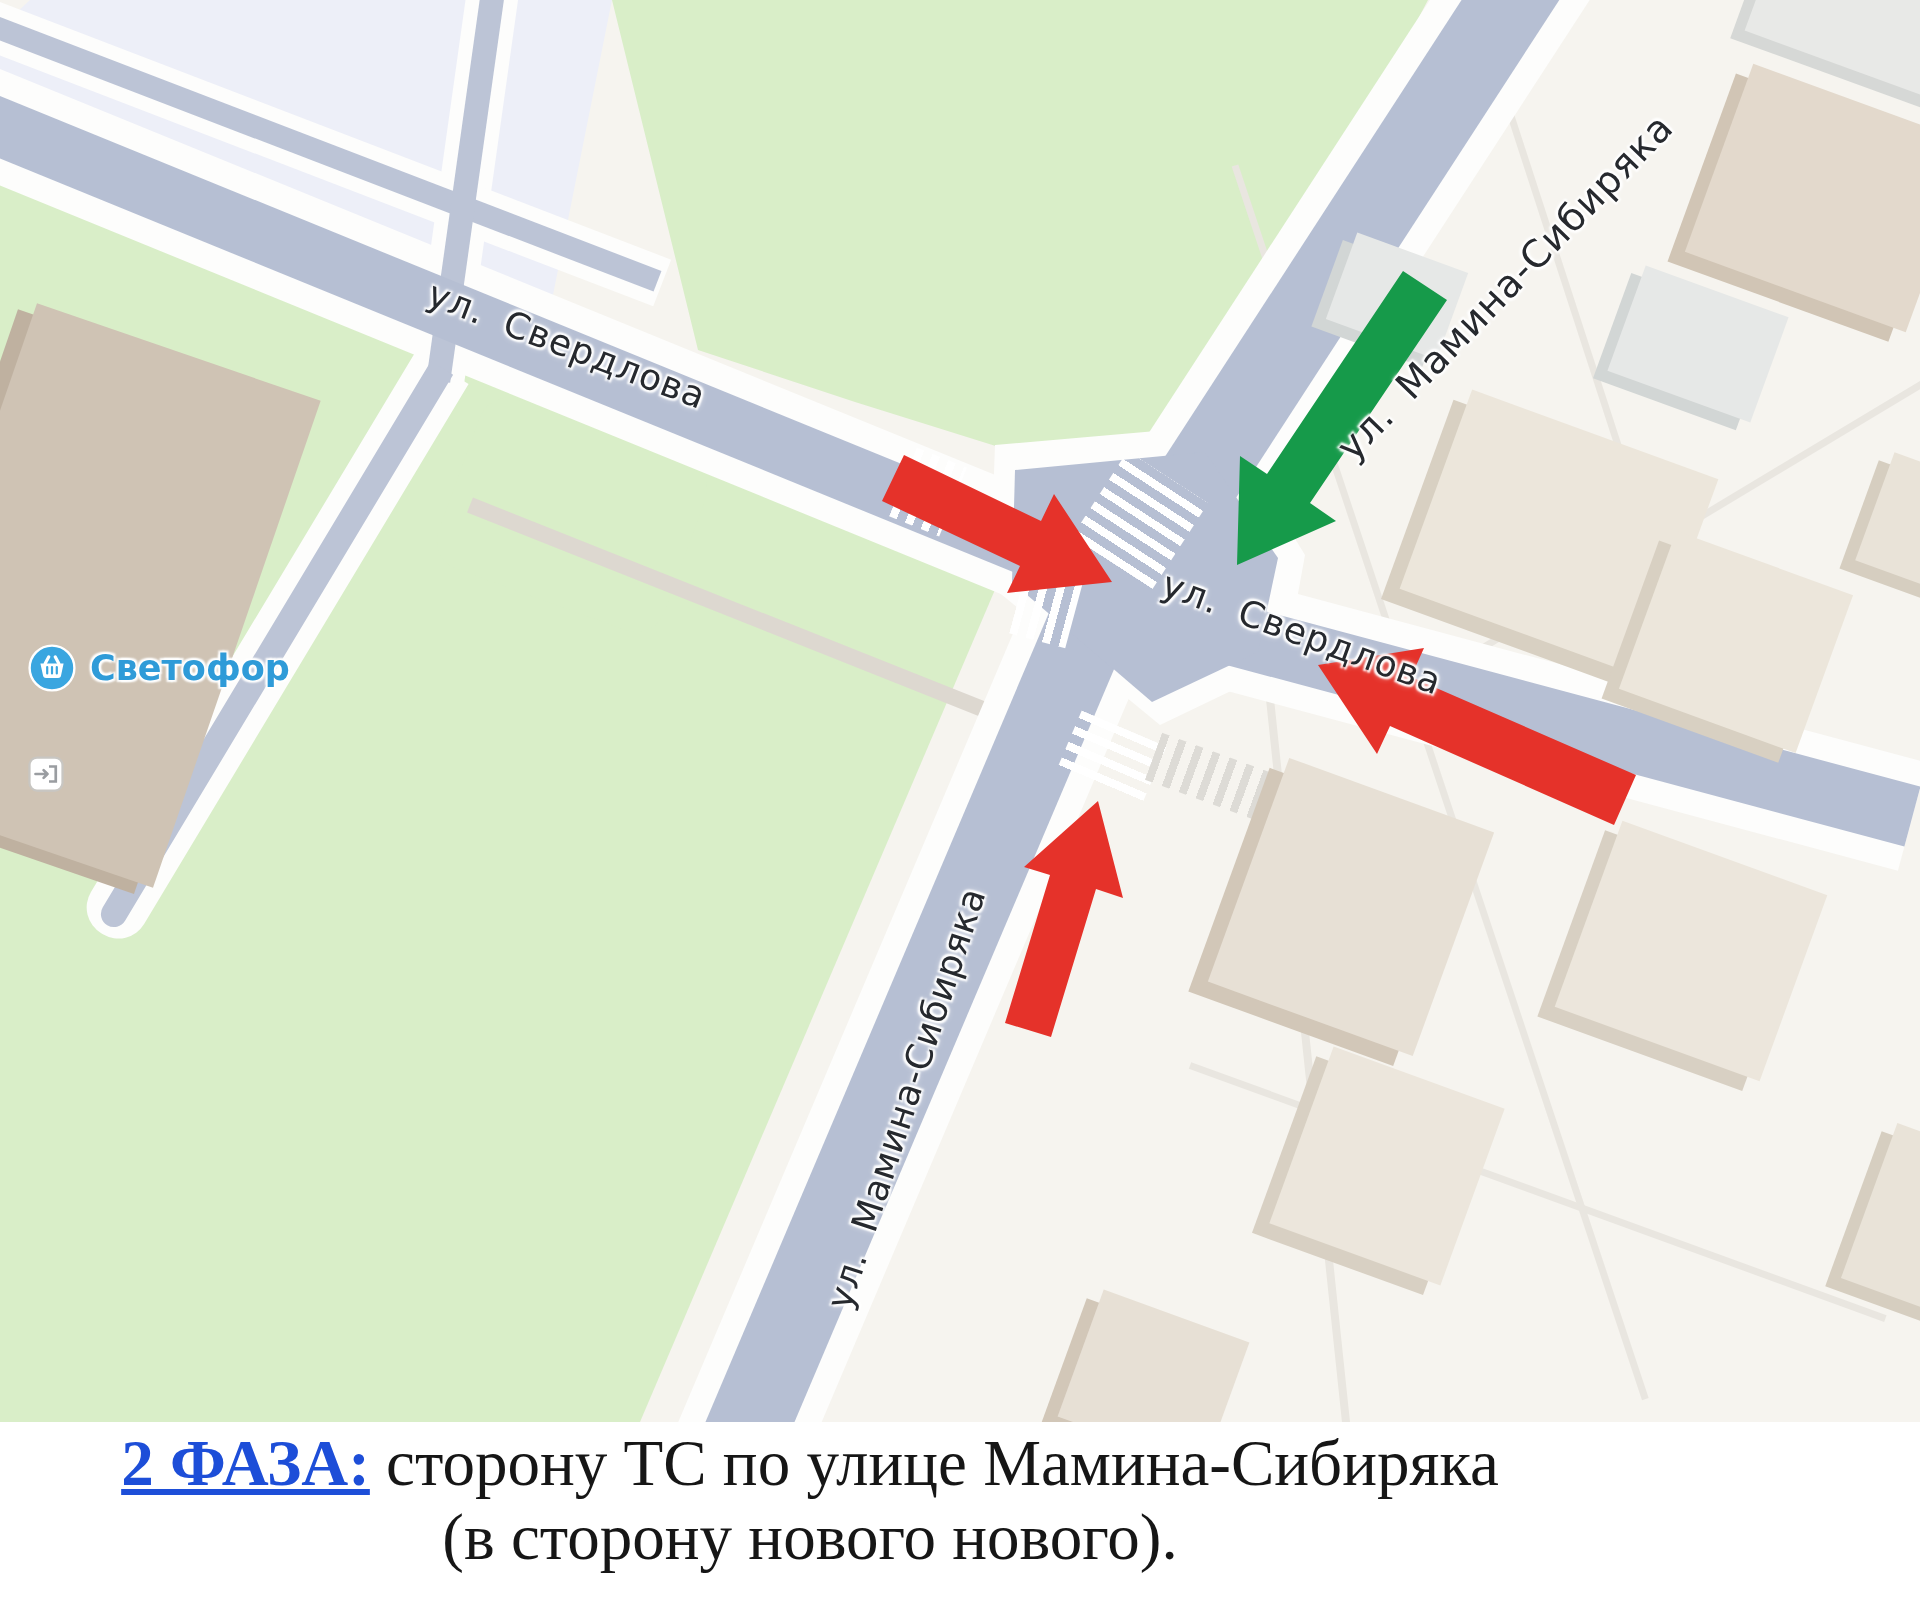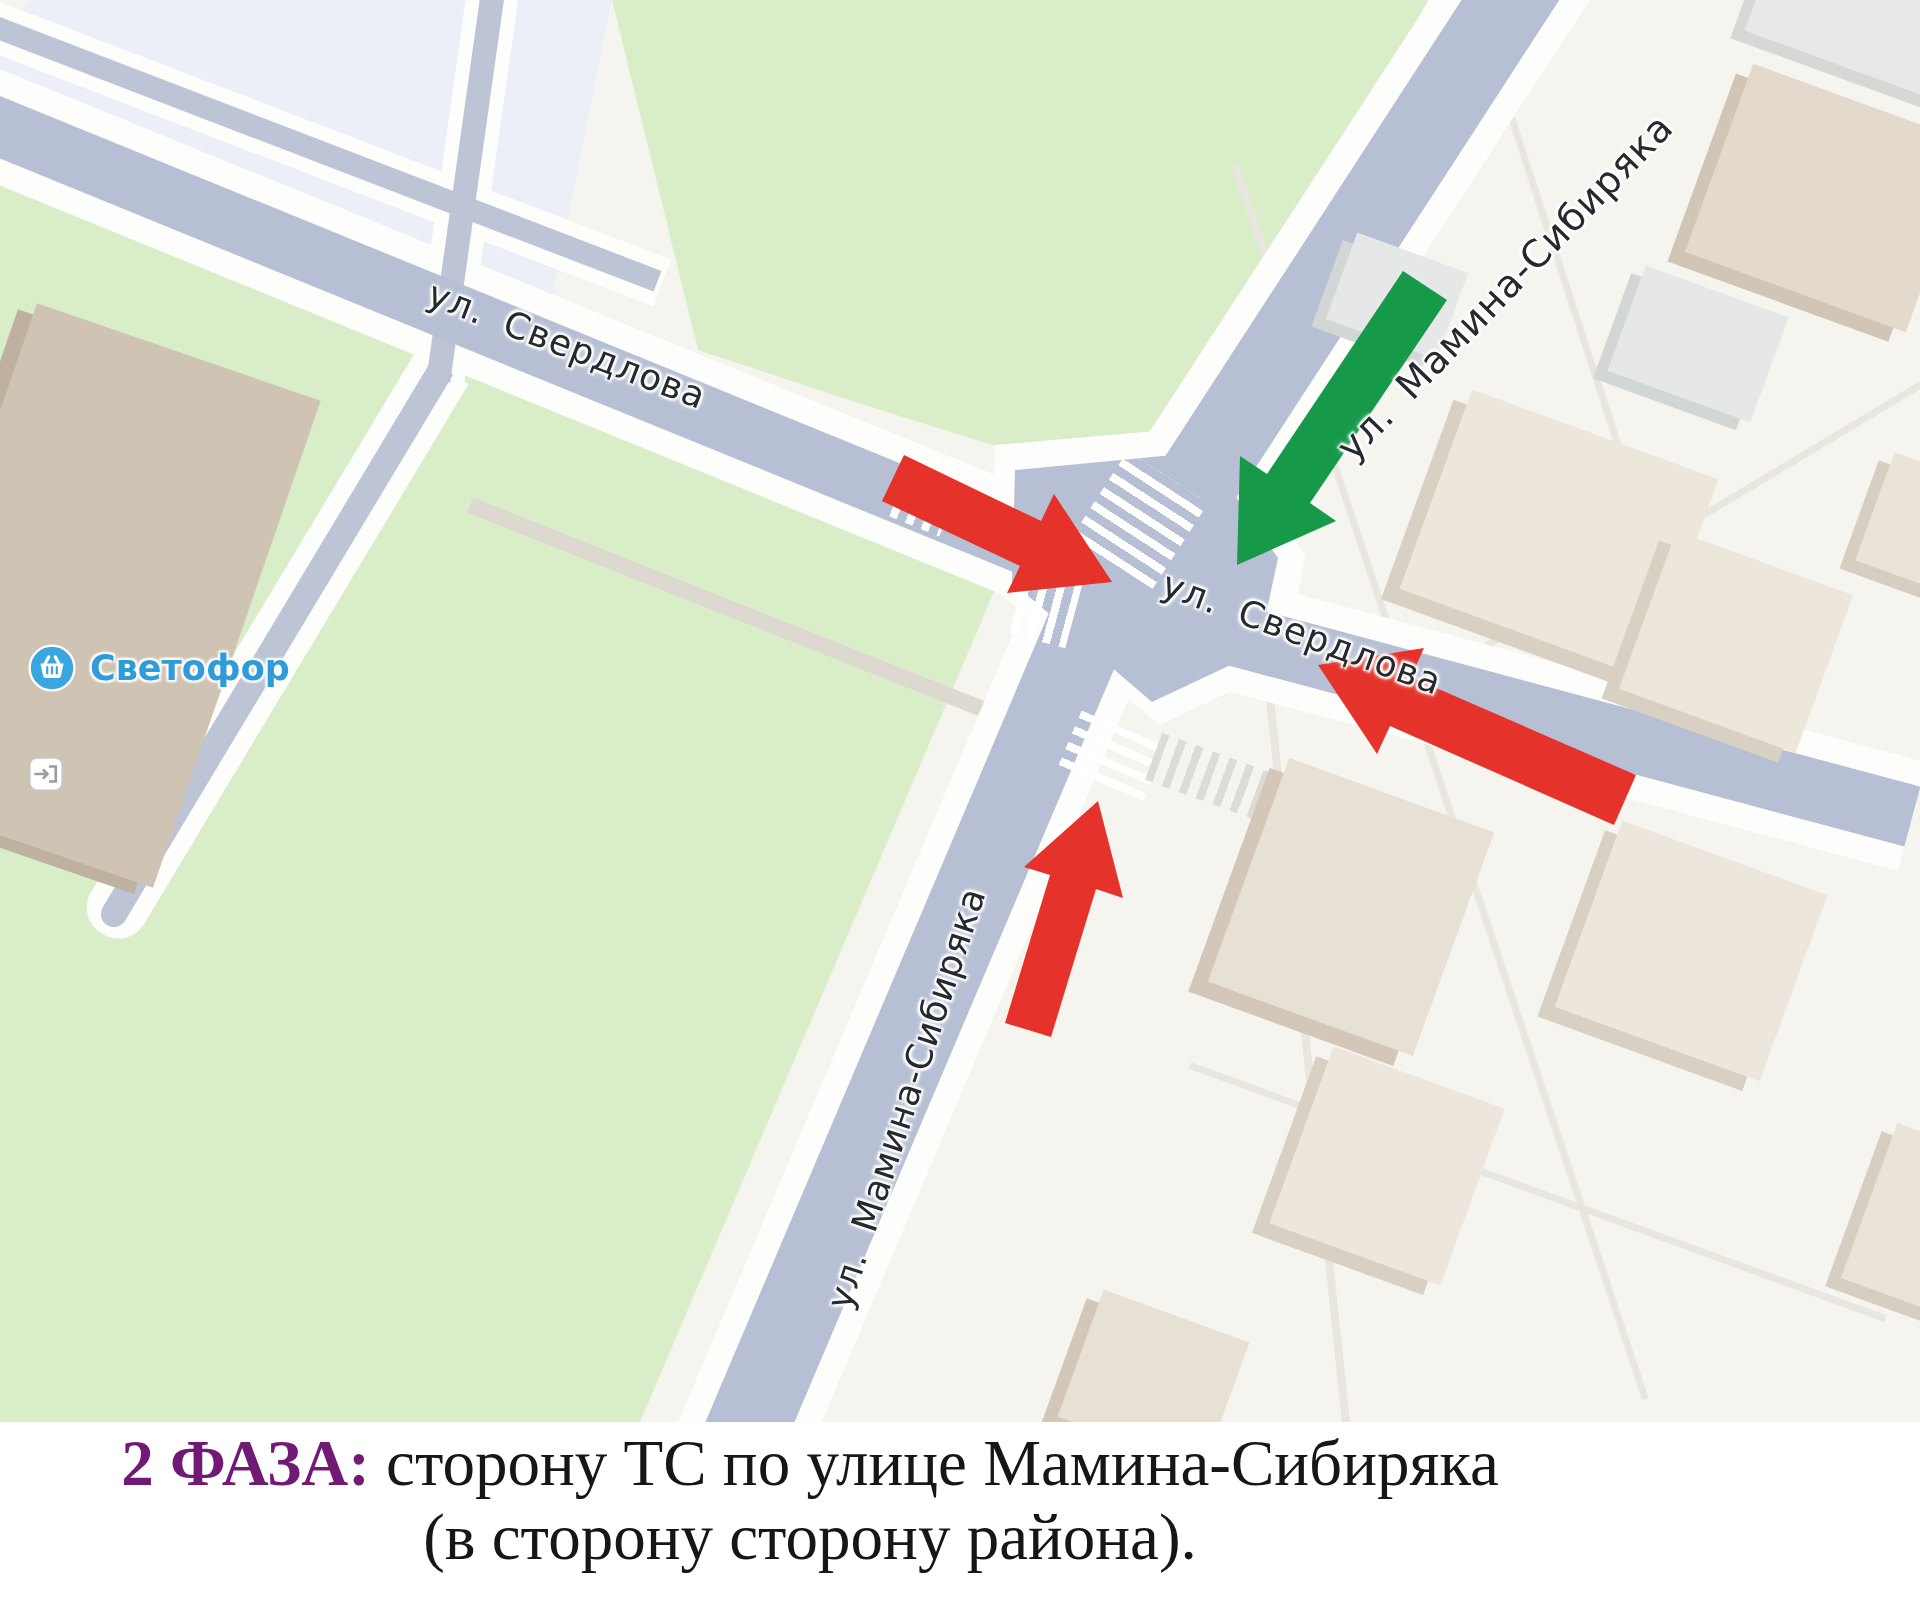--- a/index.html
+++ b/index.html
@@ -17,21 +17,21 @@
   .park{background:#d9eec8;}
   .zebra{position:absolute;background:repeating-linear-gradient(90deg,#ffffff 0 8px,rgba(0,0,0,0) 8px 17px);}
   .zebra-faint{position:absolute;background:repeating-linear-gradient(90deg,#dddbd6 0 8px,rgba(0,0,0,0) 8px 18px);}
   .bld{position:absolute;}
   .street-label{position:absolute;color:#26292e;font-weight:400;white-space:nowrap;letter-spacing:1px;word-spacing:10px;
       text-shadow:-2px -2px 2px #fff,2px -2px 2px #fff,-2px 2px 2px #fff,2px 2px 2px #fff,0 0 7px #fff;}
   #poi-label{position:absolute;left:90px;top:648px;font-size:35px;font-weight:bold;color:#2f9bd8;
       text-shadow:-2px -2px 2px #fff,2px -2px 2px #fff,-2px 2px 2px #fff,2px 2px 2px #fff;}
   #caption{position:absolute;left:30px;top:1426px;width:1560px;text-align:center;
       font-family:"Liberation Serif",serif;color:#161616;font-size:65px;line-height:1.14;}
-  #caption .phase{color:#701a75;font-weight:bold;}
+  #caption .phase{color:#1d4ed8;font-weight:bold;text-decoration:underline;}
   svg.overlay{position:absolute;left:0;top:0;}
 </style>
 </head>
 <body>
 
 <div id="stage">
   <div id="map">
 
     <div class="poly" style="background:#edeff8;clip-path:polygon(0px 28px,30px 0px,612px 0px,552px 300px,448px 368px,0px 182px);"></div>
 
@@ -114,15 +114,15 @@
         <path d="M5 12h8m0 0l-2.6-2.6M13 12l-2.6 2.6" stroke="#9a9da1" stroke-width="1.8" fill="none" stroke-linecap="round"></path>
       </svg>
     </div>
   </div>
 
   <div id="caption">
     <div>
       <span class="phase">2 ФАЗА:</span>
       <span>сторону ТС по улице Мамина-Сибиряка</span>
     </div>
-    <div>(в сторону сторону района).</div>
+    <div>(в сторону нового нового).</div>
   </div>
 </div>
 
 </body></html>

